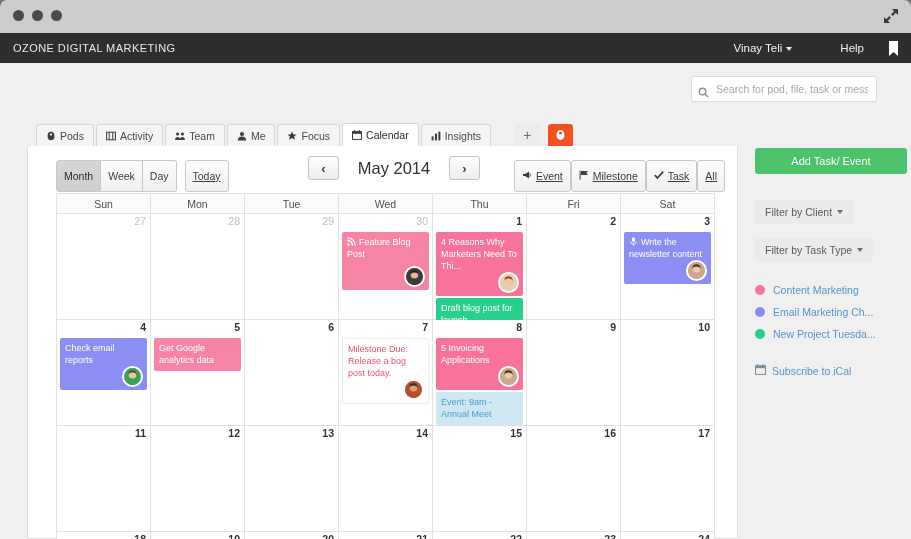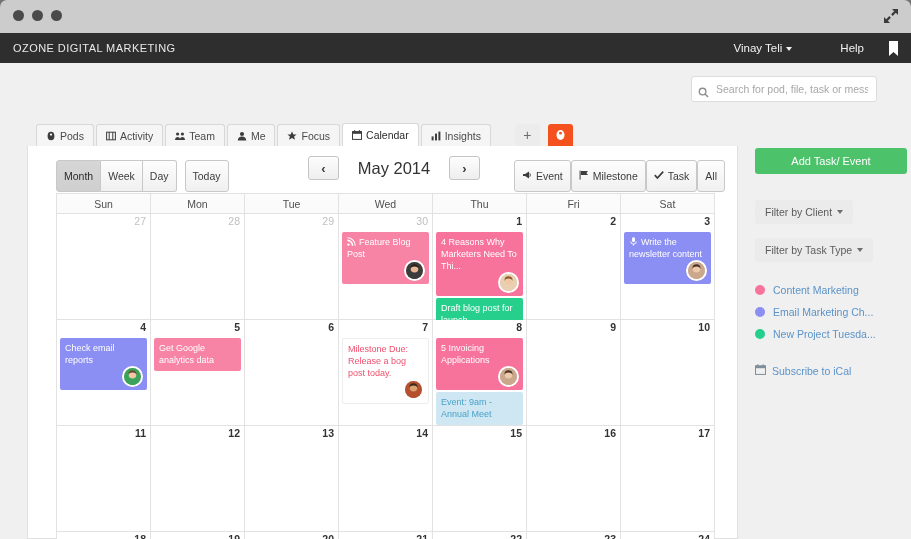--- a/index.html
+++ b/index.html
@@ -126,21 +126,21 @@
     background: linear-gradient(#fdfdfd, #f0f0f0);
     border: 1px solid #c8c8c8;
     font-size: 10.5px; color: #3c3c3c;
     display: flex; align-items: center; justify-content: center;
     cursor: pointer; white-space: nowrap;
   }
   .btn.on { background: linear-gradient(#d6d6d6, #cfcfcf); color: #2a2a2a; }
   .btn-group .btn + .btn { border-left: none; }
   .btn-group .btn:first-child { border-radius: 3px 0 0 3px; }
   .btn-group .btn:last-child { border-radius: 0 3px 3px 0; }
-  .btn.single { border-radius: 3px; }
+  .btn.single { border-radius: 3px; text-decoration: underline; }
 
   .view-switch { position: absolute; left: 28px; top: 14px; display: flex; gap: 8px; }
   .nav-center {
     position: absolute; left: 280px; top: 10px;
     display: flex; align-items: center; gap: 12px;
   }
   .nav-arrow {
     width: 31px; height: 24px;
     background: linear-gradient(#fdfdfd, #eeeeee);
     border: 1px solid #c4c4c4; border-radius: 3px;
@@ -434,21 +434,21 @@
                 <div class="daynum muted">28</div>
                 <div class="events"></div>
               </div>
               <div class="cal-cell">
                 <div class="daynum muted">29</div>
                 <div class="events"></div>
               </div>
               <div class="cal-cell">
                 <div class="daynum muted">30</div>
                 <div class="events">
-                  <div class="ev pink" style="padding-bottom: 24px;"><span class="ev-icon"><svg viewBox="0 0 10 10">
+                  <div class="ev pink" style="padding-bottom: 30px;"><span class="ev-icon"><svg viewBox="0 0 10 10">
                         <circle cx="1.6" cy="8.4" r="1.3" fill="#fff"></circle>
                         <path d="M0.4 4.6a5 5 0 0 1 5 5h1.7A6.7 6.7 0 0 0 .4 2.9z" fill="#fff"></path>
                         <path d="M.4 1.4A8.2 8.2 0 0 1 8.6 9.6h1.2A9.4 9.4 0 0 0 .4 .2z" fill="#fff"></path>
                       </svg></span><span>Feature Blog Post</span><span class="avatar">
                       <svg viewBox="0 0 24 24">
                         <rect width="24" height="24" fill="#3c3c3c"></rect>
                         <circle cx="12" cy="9.5" r="5.4" fill="#e8b894"></circle>
                         <path d="M12 3.2c3.6 0 5.6 2 5.6 5 0 1-.4 1.6-.4 1.6-.4-2.6-2.2-3.6-5.2-3.6S7.2 7.2 6.8 9.8c0 0-.4-.6-.4-1.6 0-3 2-5 5.6-5z" fill="#2b2118"></path>
                         <path d="M2.5 24c0-5 4.4-7.6 9.5-7.6S21.5 19 21.5 24z" fill="#3c3c3c"></path>
                       </svg>

